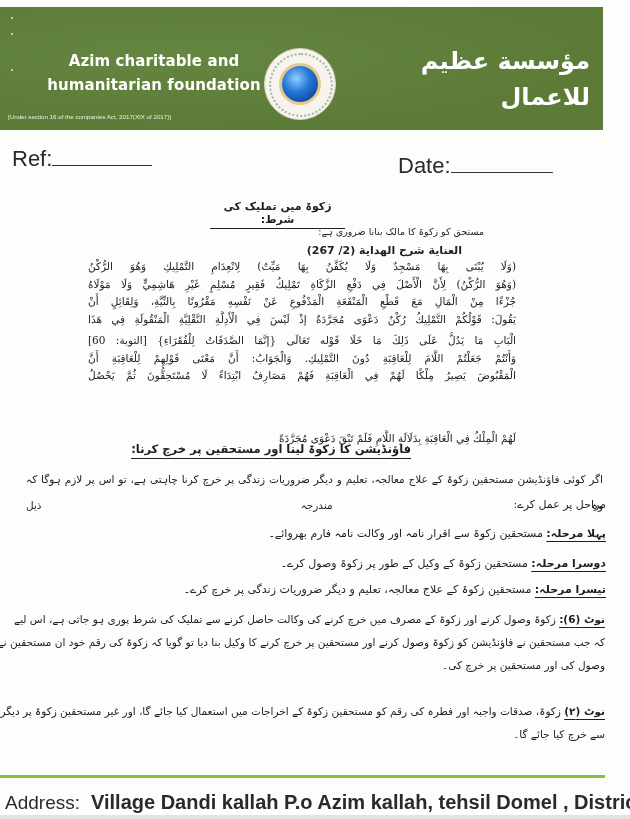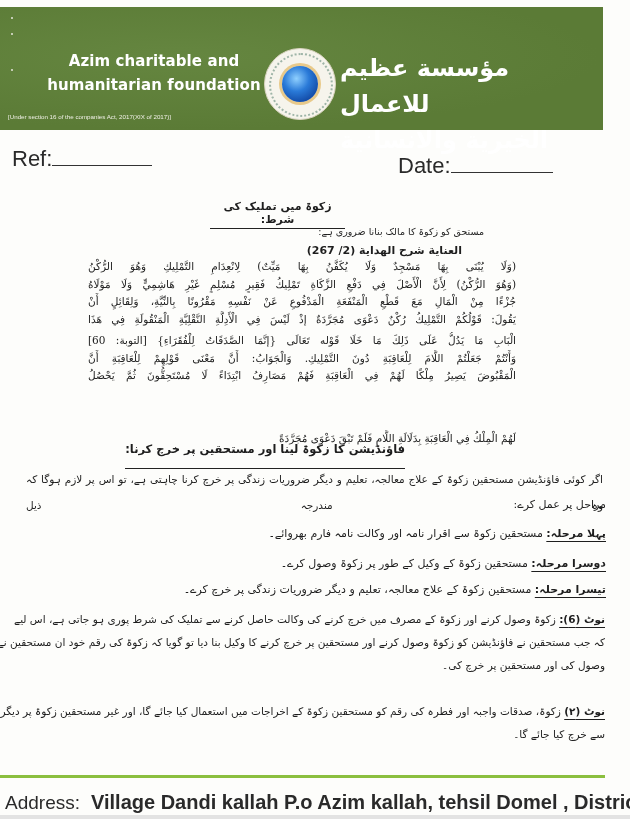--- a/index.html
+++ b/index.html
@@ -32,23 +32,23 @@
   .logo .ring {
     position: absolute; left: 4px; top: 4px; width: 60px; height: 60px; border-radius: 50%;
     border: 2px dotted #9fb5a8;
   }
   .logo .globe {
     width: 36px; height: 36px; border-radius: 50%;
     background: radial-gradient(circle at 40% 35%, #8fd0ff 0%, #2a7ad8 40%, #0d3f9a 85%);
     box-shadow: 0 0 0 3px #e8c98a;
   }
   .ar-title {
-    position: absolute; left: 340px; top: 43px; width: 250px;
+    position: absolute; left: 340px; top: 36px; width: 250px;
     color: #ffffff; font-family: "DejaVu Sans", sans-serif; font-weight: bold;
-    font-size: 24px; line-height: 36px; text-align: left; direction: rtl;
+    font-size: 24px; line-height: 36px; text-align: right; direction: rtl;
   }
   .ref {
     position: absolute; left: 12px; top: 146px; font-family: "Liberation Sans", sans-serif;
     font-size: 22px; color: #2a2a2a;
   }
   .date {
     position: absolute; left: 398px; top: 153px; font-family: "Liberation Sans", sans-serif;
     font-size: 22px; color: #2a2a2a;
   }
   .blank { display: inline-block; border-bottom: 1.5px solid #333; height: 18px; vertical-align: baseline; }
@@ -62,22 +62,22 @@
   .intro-ur { position: absolute; right: 146px; top: 226px; font-size: 9.5px; }
   .src-ar { position: absolute; right: 168px; top: 244px; font-size: 11px; font-weight: bold; }
   .arabic-block {
     position: absolute; left: 88px; top: 258px; width: 428px;
     font-family: "DejaVu Serif", serif; font-size: 10.5px; line-height: 17.7px;
     direction: rtl; text-align: justify; color: #222;
   }
   .arabic-block .l { display: block; text-align: justify; text-align-last: justify; white-space: nowrap; overflow: hidden; }
   .arabic-block .last { text-align-last: right; margin-top: 45px; }
   .h2-ur {
-    position: absolute; right: 225px; top: 442px; font-size: 11.5px; font-weight: bold;
-    border-bottom: 1.3px solid #222; padding-bottom: 12px;
+    position: absolute; right: 219px; top: 442px; font-size: 11.5px; font-weight: bold;
+    border-bottom: 1.3px solid #222; padding-bottom: 2px;
   }
   .para { position: absolute; left: 26px; width: 577px; font-size: 10.5px; line-height: 26px; text-align: justify; text-align-last: justify; }
   .step { position: absolute; right: 24px; font-size: 11px; white-space: nowrap; }
   .step .lbl, .note .lbl { font-weight: bold; text-decoration: underline; text-underline-offset: 4px; }
   .note { position: absolute; left: 26px; width: 579px; font-size: 10.5px; line-height: 23px; text-align: justify; }
   .note .line { display: block; text-align-last: justify; white-space: nowrap; }
   .note .end { text-align-last: right; }
   .footer-line { position: absolute; left: 0; top: 775px; width: 605px; height: 3px; background: #8bbf3f; }
   .address {
     position: absolute; left: 5px; top: 791px; white-space: nowrap;
@@ -95,21 +95,20 @@
   <span class="punch" style="top:26px"></span>
   <span class="punch" style="top:62px"></span>
   <div class="en-title">Azim charitable and humanitarian foundation</div>
   <div class="en-sub">[Under section 16 of the companies Act, 2017(XIX of 2017)]</div>
   <div class="logo">
     <span class="ring"></span>
     <span class="globe"></span>
   </div>
   <div class="ar-title">
     <div>مؤسسة عظيم للاعمال</div>
-    <div>الخيرية والانسانية</div>
   </div>
 </div>
 
 <div class="ref">
   <span>Ref:</span><span class="blank"></span>
 </div>
 <div class="date">
   <span>Date:</span><span class="blank"></span>
 </div>
 

